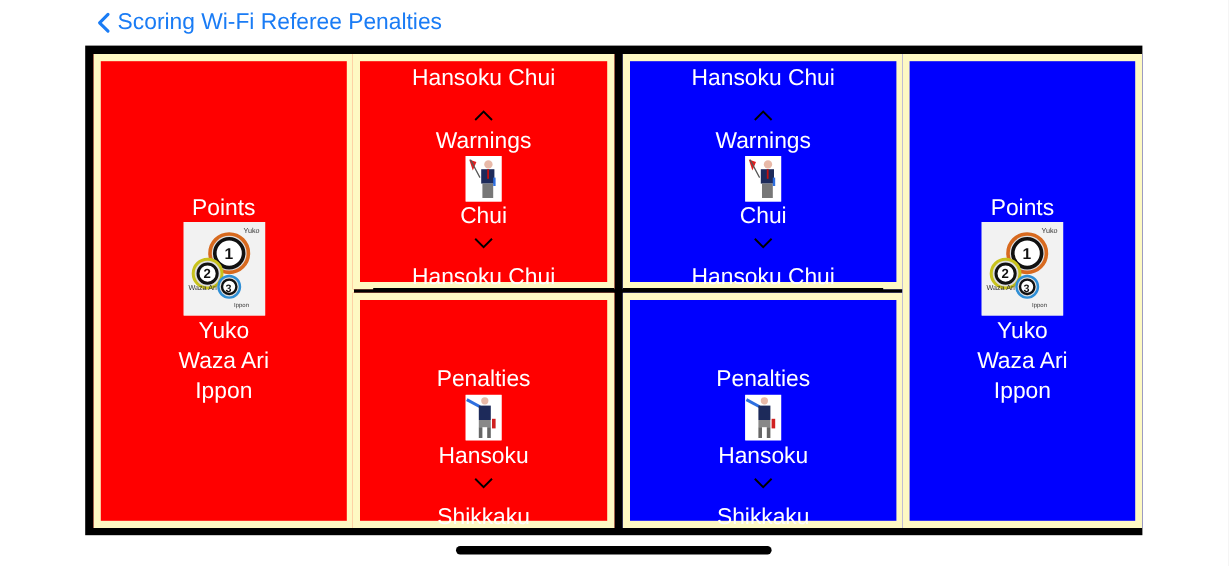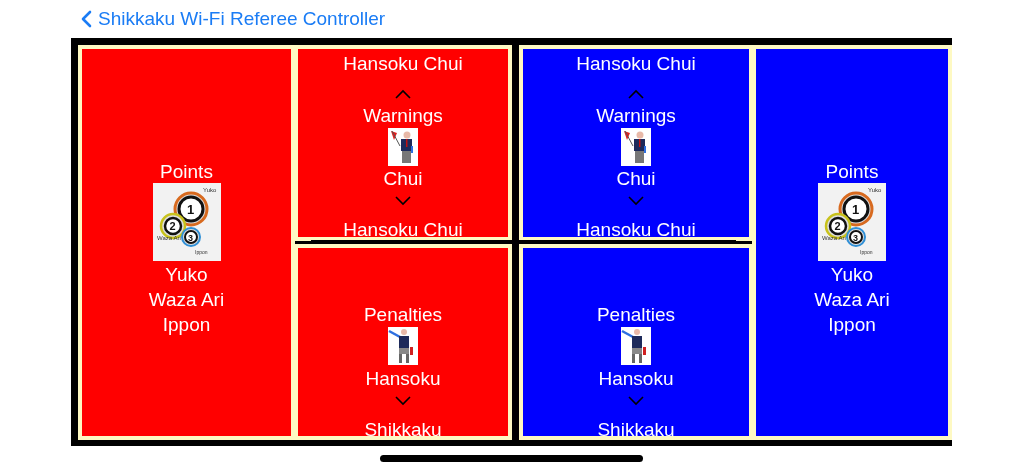--- a/index.html
+++ b/index.html
@@ -10,21 +10,21 @@
     position: absolute; left: 80px; top: 6px; height: 26px;
     display: flex; align-items: center; gap: 6px;
     color: #1a7cf5; font-size: 19px; cursor: pointer;
   }
   .nav-back svg { width: 12px; height: 18px; }
 
   .frame {
     position: absolute; left: 71px; top: 38px; width: 881px; height: 408px;
     background: #000;
   }
-  .panel { position: absolute; border: 4px solid #fef9c3; color: #fff; }
+  .panel { position: absolute; border: 6px solid #fef9c3; color: #fff; }
   .red { background: #ff0000; }
   .blue { background: #0000ff; }
 
   .label { position: absolute; left: 0; right: 0; text-align: center; font-size: 19px; line-height: 22px; white-space: nowrap; }
   .chev { position: absolute; left: 50%; width: 18px; height: 10px; margin-left: -9px; }
 
   .pts-img {
     position: absolute; left: 50%; width: 68px; height: 78px; margin-left: -34px;
     background: #f4f4f4;
   }
@@ -40,21 +40,21 @@
     background: #000; border-radius: 4px;
   }
 </style>
 </head>
 <body>
 
 <div class="nav-back">
   <svg viewBox="0 0 12 18">
       <path d="M10 2 L3 9 L10 16" stroke="#1a7cf5" stroke-width="2.6" fill="none" stroke-linecap="round" stroke-linejoin="round"></path>
     </svg>
-  <span>Shikkaku Wi-Fi Referee Controller</span>
+  <span>Scoring Wi-Fi Referee Penalties</span>
 </div>
 
 <div class="frame">
 
   <div class="panel red" style="left:7px; top:7px; width:217px; height:395px;">
     <div class="label" style="top:112px;">Points</div>
     <div class="pts-img" style="top:134px;">
       <svg width="68" height="78" viewBox="0 0 68 78">
         <rect width="68" height="78" fill="#f2f2f2"></rect>
         <text x="50" y="9" font-size="6" fill="#333" font-family="Liberation Sans, sans-serif">Yuko</text>

